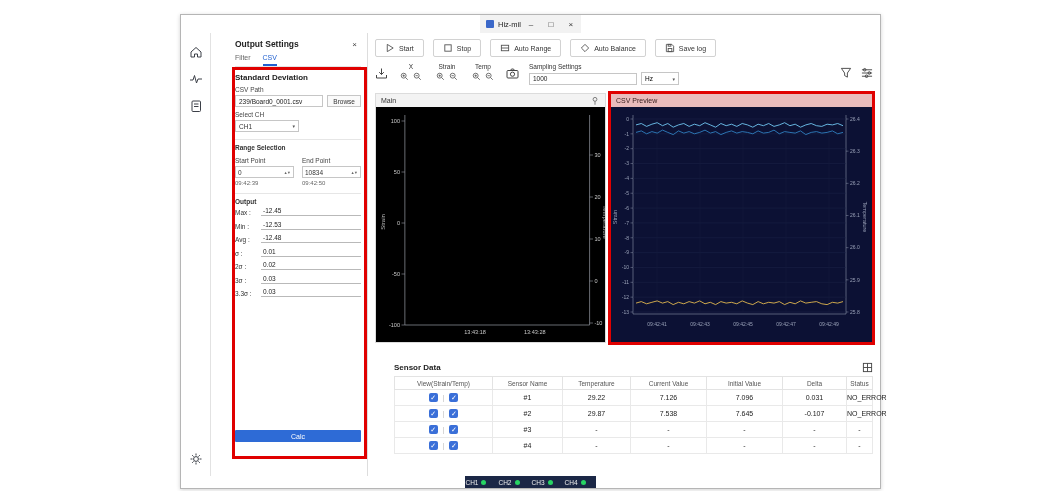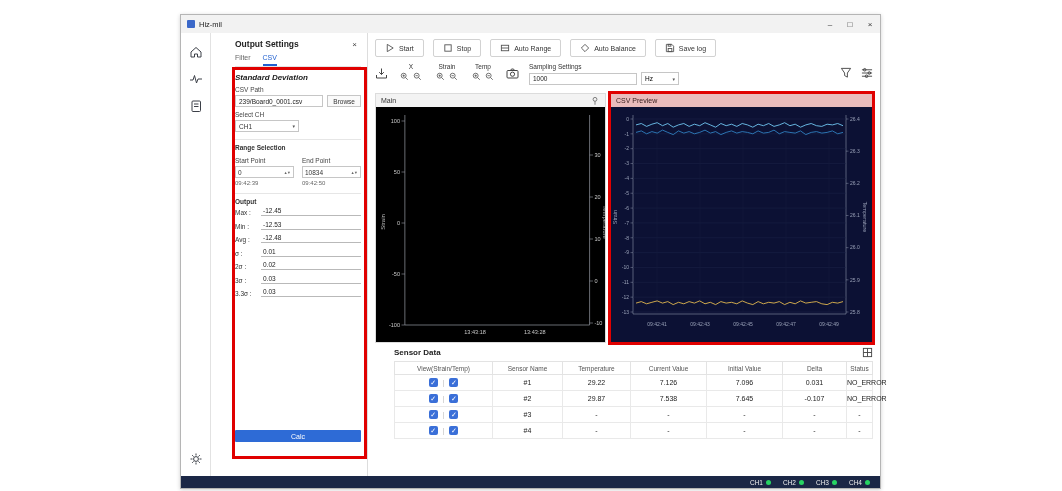--- a/index.html
+++ b/index.html
@@ -1,21 +1,21 @@
 <!DOCTYPE html>
 <html><head>
 <meta charset="utf-8">
 <style>
   *{box-sizing:border-box;margin:0;padding:0}
   html,body{width:1062px;height:491px;background:#fff;overflow:hidden;
     font-family:"Liberation Sans",sans-serif;}
   svg text{font-family:"Liberation Sans",sans-serif;}
 
   .app{position:absolute;left:180px;top:14px;width:701px;height:475px;background:#fff;
-    border:1px solid #b5b5b5;display:flex;flex-direction:column;box-shadow:0 1px 4px rgba(0,0,0,.18);}
+    border:1px solid #b5b5b5;display:flex;flex-direction:column;box-shadow:0 1px 4px rgba(0,0,0,.18);align-items:center;}
 
   
   .titlebar{height:18px;background:#f2f2f2;display:flex;align-items:center;padding-left:6px;flex:0 0 auto;}
   .app-ico{width:8px;height:8px;background:#3b68c9;border-radius:1px;margin-right:4px;}
   .title{font-size:7.5px;color:#222;}
   .win-controls{margin-left:auto;display:flex;height:100%;}
   .win-btn{width:20px;display:flex;align-items:center;justify-content:center;font-size:8px;color:#333;}
 
   .body{flex:1;display:flex;min-height:0;}
 
@@ -27,21 +27,21 @@
 
   
   .filter-panel{width:157px;border-right:1px solid:#ddd;border-right:1px solid #ddd;position:relative;
     padding:6px 6px 6px 24px;font-size:7px;color:#333;flex:0 0 auto;}
   .fp-header{display:flex;align-items:center;margin-bottom:5px;}
   .fp-title{font-size:8.5px;font-weight:bold;color:#222;}
   .fp-close{margin-left:auto;font-size:8px;color:#444;margin-right:4px;}
   .fp-tabs{display:flex;gap:12px;border-bottom:1px solid #e4e4e4;margin-bottom:6px;}
   .fp-tab{font-size:7px;padding-bottom:3px;color:#666;}
   .fp-tab.active{color:#1f5fd0;border-bottom:2px solid #1f5fd0;}
-  .sec-title{font-weight:bold;font-size:8px;color:#222;margin:4px 0 3px;font-style:italic;}
+  .sec-title{font-weight:bold;font-size:8px;color:#222;margin:4px 0 3px;}
   .lbl{font-size:6.5px;color:#444;margin:4px 0 2px;}
   .lbl.strong{color:#333;font-weight:bold;}
   .row{display:flex;align-items:center;gap:4px;}
   .textbox{border:1px solid #c6c6c6;height:12px;display:flex;align-items:center;padding:0 3px;
     font-size:6.5px;color:#222;background:#fff;}
   .csv-path{flex:1;min-width:0;white-space:nowrap;overflow:hidden;}
   .btn{border:1px solid #c6c6c6;background:#fafafa;font-size:6.5px;height:12px;display:flex;
     align-items:center;justify-content:center;padding:0 5px;white-space:nowrap;}
   .select{border:1px solid #c6c6c6;height:12px;display:flex;align-items:center;padding:0 3px;
     font-size:6.5px;background:#fff;}
@@ -90,21 +90,21 @@
     font-size:7px;color:#333;flex:0 0 auto;}
   .chart-header .pin{margin-left:auto;color:#666;}
   .chart-body{flex:1;position:relative;background:#000;min-height:0;}
   .chart-body svg{position:absolute;inset:0;width:100%;height:100%;}
   .csv-wrap{width:263px;position:relative;flex:0 0 auto;}
   .csv-panel{height:100%;}
   .csv-panel .chart-header{background:#e9bcbc;color:#3a2020;}
   .csv-panel .chart-body{background:#0c1134;}
 
   
-  .sensor{margin-top:4px;flex:0 0 auto;padding-left:19px;}
+  .sensor{margin-top:19px;flex:0 0 auto;padding-left:19px;}
   .sensor-header{display:flex;align-items:center;margin-bottom:3px;}
   .sensor-title{font-size:8px;font-weight:bold;color:#222;}
   .grid-ico{margin-left:auto;color:#444;}
   table.sensor-table{width:100%;border-collapse:collapse;font-size:7px;color:#222;table-layout:fixed;}
   .sensor-table th{font-weight:normal;font-size:6.5px;color:#555;border:1px solid #e3e3e3;height:13px;}
   .sensor-table td{border:1px solid #e9e9e9;height:16px;text-align:center;}
   .viewcell{display:flex;align-items:center;justify-content:center;gap:5px;}
   .cb{width:9px;height:9px;background:#3a6fd8;border-radius:2px;color:#fff;font-size:7px;line-height:9px;text-align:center;}
   .sep{color:#bbb;font-size:7px;}
 

